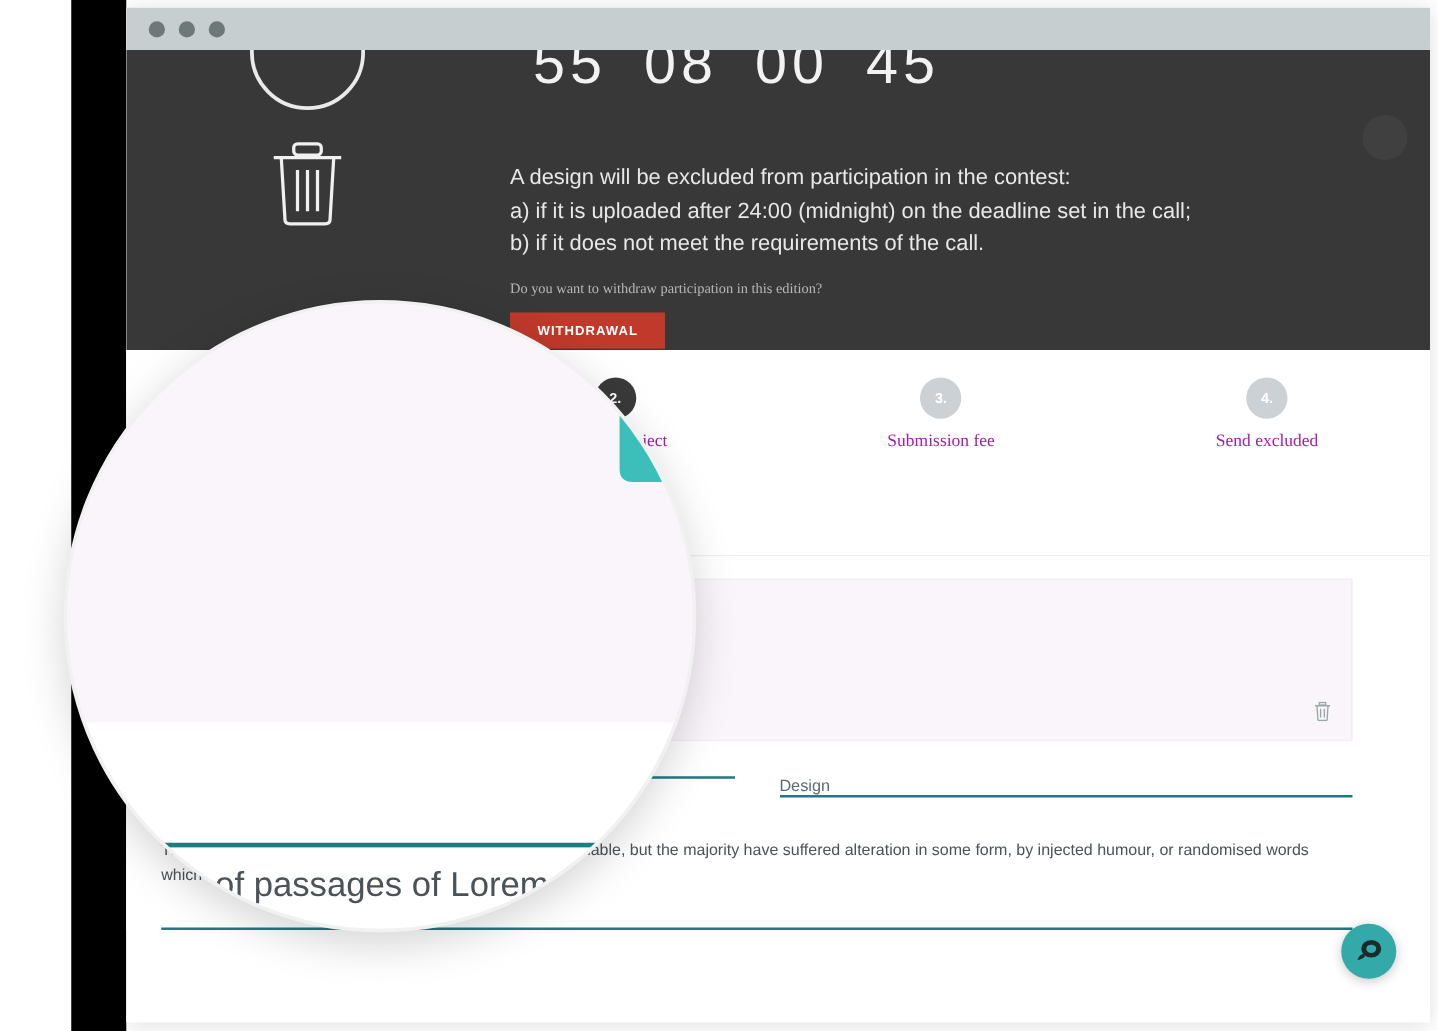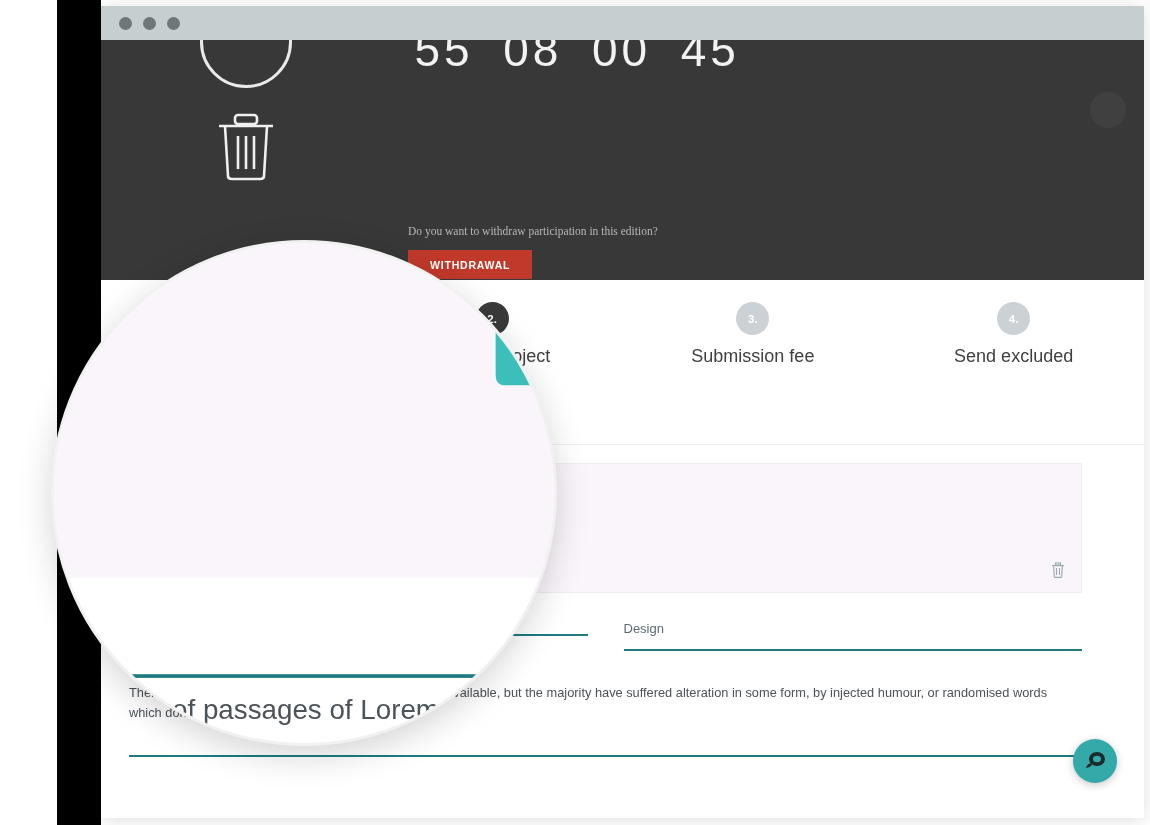--- a/index.html
+++ b/index.html
@@ -13,58 +13,58 @@
   .browser{position:absolute;left:101px;top:6px;width:1043px;height:812px;
            background:#fff;box-shadow:0 2px 18px rgba(0,0,0,.13);overflow:hidden;}
   .titlebar{height:34px;background:#c6ced0;display:flex;align-items:center;padding-left:18px;gap:11px;}
   .dot{width:13px;height:13px;border-radius:50%;background:#6e7878;}
 
   
   .hero{position:relative;height:240px;background:#383838;overflow:hidden;}
   .hero-icons{position:absolute;left:85px;top:-44px;width:120px;}
   .ring{width:86px;height:86px;border:3px solid #e9eaea;border-radius:50%;margin:0 auto;}
   .trash-ic{margin:24px auto 0;width:62px;}
-  .countdown{position:absolute;left:307px;top:-17px;color:#f2f2f2;
+  .countdown{position:absolute;left:319px;top:-17px;color:#f2f2f2;
              font-size:46px;letter-spacing:4px;font-weight:300;white-space:nowrap;}
   .countdown span{display:inline-block;width:72px;text-align:center;}
   .hero-rules{position:absolute;left:307px;top:88px;color:#e8e8e8;font-size:17.5px;line-height:1.52;}
   .hero-q{position:absolute;left:307px;top:185px;color:#b7b7b7;font-size:11.5px;font-family:Liberation Serif, serif;}
   .btn-withdraw{position:absolute;left:307px;top:210px;background:#c0392b;color:#fff;border:0;
                 padding:0 22px;height:29px;font-size:10.5px;font-weight:bold;letter-spacing:.8px;cursor:pointer;}
   .ghost-step{position:absolute;right:18px;top:52px;width:36px;height:36px;border-radius:50%;
               background:rgba(255,255,255,.045);}
 
   
   .stepper{position:relative;height:120px;background:#fff;}
   .steps{position:absolute;left:0;top:22px;width:100%;display:flex;}
   .step{width:25%;text-align:center;}
   .step .bubble{width:33px;height:33px;border-radius:50%;margin:0 auto 11px;
                 display:flex;align-items:center;justify-content:center;
                 font-size:11.5px;font-weight:bold;color:#fff;}
   .step.done .bubble{background:#3cbfbb;}
   .step.active .bubble{background:#3a3a3a;}
   .step.todo .bubble{background:#ccd1d6;color:#ffffff;}
-  .step .lbl{font-size:18px;color:#404040;}
+  .step .lbl{font-size:14px;color:#a21caf;font-family:Liberation Serif, serif;}
 
   
   .tabs{position:relative;padding:0 0 0 28px;display:flex;gap:40px;height:44px;
         align-items:flex-start;border-bottom:1px solid #f0eef3;background:#fff;}
   .tab{font-size:14.5px;color:#9aa2aa;cursor:pointer;padding-top:2px;}
 
   
   .upload-wrap{padding:18px 62px 0 28px;background:#fff;}
   .upload-panel{position:relative;background:#faf5fa;border:1px solid #f2ecf3;height:128px;}
   .pdf-slot{position:absolute;left:66px;top:28px;}
   .trash-sm{position:absolute;right:16px;bottom:10px;cursor:pointer;}
 
   
   .form{position:relative;padding:28px 62px 0 28px;background:#fff;}
   .row{display:flex;gap:36px;}
   .fld{flex:1;position:relative;}
-  .fld .flabel{font-size:13px;color:#5d6a72;padding-bottom:13px;display:block;}
+  .fld .flabel{font-size:13px;color:#5d6a72;padding-bottom:0;display:block;}
   .fld .line{height:2px;background:#1d7b81;}
   .helper{font-size:12.5px;color:#2e8b93;margin-top:14px;}
   .para{font-size:12.8px;color:#4b5358;line-height:1.55;margin-top:4px;}
   .long-line{height:2px;background:#1d7b81;margin-top:32px;}
 
   
   .mag{position:absolute;left:51px;top:240px;width:500px;height:500px;border-radius:50%;
        overflow:hidden;background:#fff;border:3px solid #f1f1f1;
        box-shadow:0 10px 34px rgba(0,0,0,.17);}
   .mag-inner{position:absolute;left:0;top:0;width:1150px;height:825px;
@@ -109,20 +109,25 @@
       </div>
     </div>
 
     <div class="countdown">
       <span>55</span>
       <span>08</span>
       <span>00</span>
       <span>45</span>
     </div>
 
+    <div class="hero-rules">
+      <div>A design will be excluded from participation in the contest:</div>
+      <div>a) if it is uploaded after 24:00 (midnight) on the deadline set in the call;</div>
+      <div>b) if it does not meet the requirements of the call.</div>
+    </div>
 
     <div class="hero-q">Do you want to withdraw participation in this edition?</div>
     <button class="btn-withdraw">WITHDRAWAL</button>
 
     <div class="ghost-step"></div>
   </div>
 
   <div class="stepper">
     <div class="steps">
       <div class="step done">

